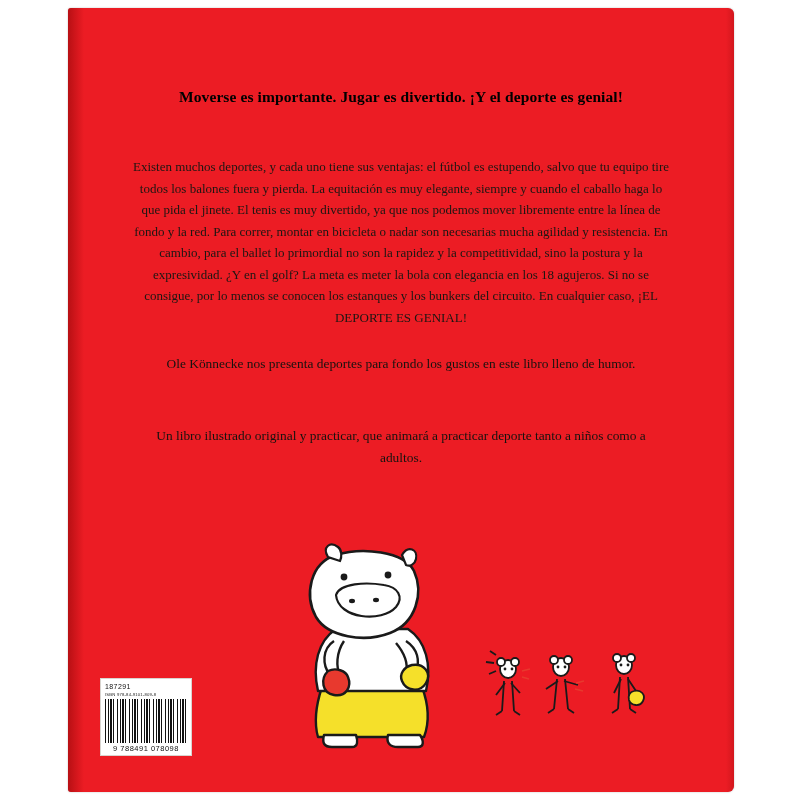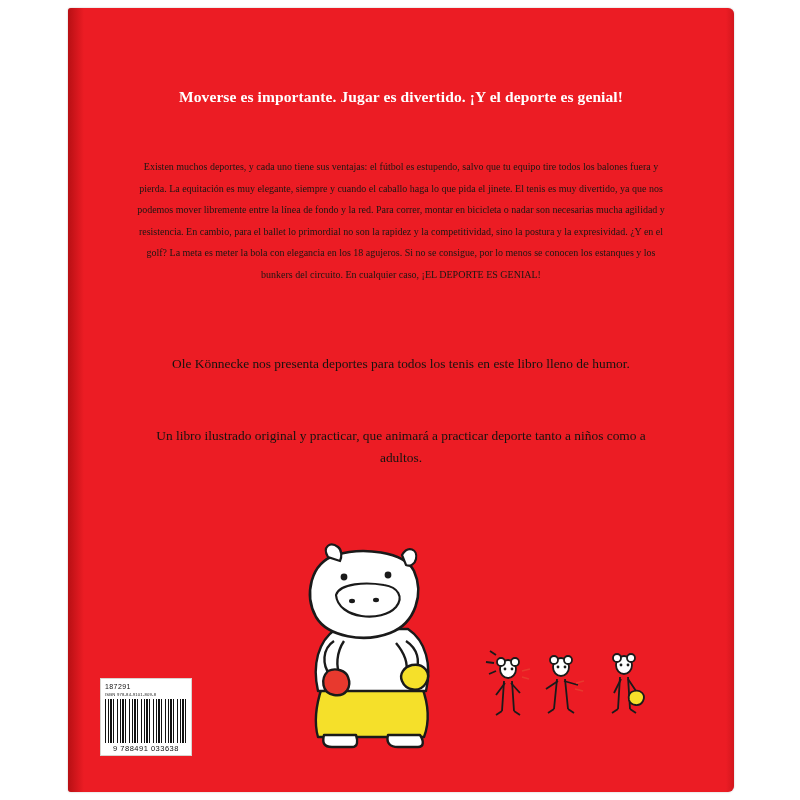--- a/index.html
+++ b/index.html
@@ -59,27 +59,27 @@
     right: 0;
     text-align: center;
     color: #1c1c1c;
   }
 
   #headline {
     top: 80px;
     font-size: 15.5px;
     font-weight: bold;
     letter-spacing: 0.1px;
-    color: #ffffff;
+    color: #000000;
   }
 
   #body-copy {
     top: 148px;
     padding: 0 62px;
-    font-size: 10px;
+    font-size: 13px;
     line-height: 21.5px;
     color: #1b1713;
   }
 
   #credit {
     top: 345px;
     padding: 0 90px;
     font-size: 13.4px;
     line-height: 22px;
     color: #16130f;
@@ -160,21 +160,21 @@
 <div id="page">
 
   <div id="cover">
     <div id="spine-shadow"></div>
     <div id="right-edge"></div>
 
     <div class="text-block" id="headline">Moverse es importante. Jugar es divertido. ¡Y el deporte es genial!</div>
 
     <div class="text-block" id="body-copy">Existen muchos deportes, y cada uno tiene sus ventajas: el fútbol es estupendo, salvo que tu equipo tire todos los balones fuera y pierda. La equitación es muy elegante, siempre y cuando el caballo haga lo que pida el jinete. El tenis es muy divertido, ya que nos podemos mover libremente entre la línea de fondo y la red. Para correr, montar en bicicleta o nadar son necesarias mucha agilidad y resistencia. En cambio, para el ballet lo primordial no son la rapidez y la competitividad, sino la postura y la expresividad. ¿Y en el golf? La meta es meter la bola con elegancia en los 18 agujeros. Si no se consigue, por lo menos se conocen los estanques y los bunkers del circuito. En cualquier caso, ¡EL DEPORTE ES GENIAL!</div>
 
-    <div class="text-block" id="credit">Ole Könnecke nos presenta deportes para todos los tenis en este libro lleno de humor.</div>
+    <div class="text-block" id="credit">Ole Könnecke nos presenta deportes para fondo los gustos en este libro lleno de humor.</div>
 
     <div class="text-block" id="tagline">Un libro ilustrado original y practicar, que animará a practicar deporte tanto a niños como a adultos.</div>
 
     <svg id="hippo" viewBox="0 0 190 215">
 
       <path d="M44 150 C38 168 36 186 40 200 L146 200 C152 184 150 166 144 150 Z" fill="#f5e02a" stroke="#1a1a1a" stroke-width="2.4" stroke-linejoin="round"></path>
 
       <path d="M46 198 C44 206 46 210 54 210 L74 210 C80 210 80 204 78 198 Z" fill="#ffffff" stroke="#1a1a1a" stroke-width="2.4" stroke-linejoin="round"></path>
 
       <path d="M110 198 C108 206 112 210 120 210 L140 210 C146 210 146 204 142 198 Z" fill="#ffffff" stroke="#1a1a1a" stroke-width="2.4" stroke-linejoin="round"></path>
@@ -243,17 +243,17 @@
         <circle cx="153" cy="16" r="1.4" fill="#1a1a1a" stroke="none"></circle>
         <circle cx="160" cy="16" r="1.4" fill="#1a1a1a" stroke="none"></circle>
       </g>
       <path d="M166 42 C173 40 178 46 175 52 C172 58 163 57 161 51 C160 46 162 43 166 42 Z" fill="#f5e02a" stroke="#1a1a1a" stroke-width="1.8" stroke-linejoin="round"></path>
     </svg>
 
     <div id="barcode-box">
       <div id="barcode-top-number">187291</div>
       <div id="barcode-isbn-text">ISBN 978-84-9101-809-8</div>
       <div id="barcode-lines"></div>
-      <div id="barcode-number">9 788491 033638</div>
+      <div id="barcode-number">9 788491 078098</div>
     </div>
 
   </div>
 </div>
 
 </body></html>

